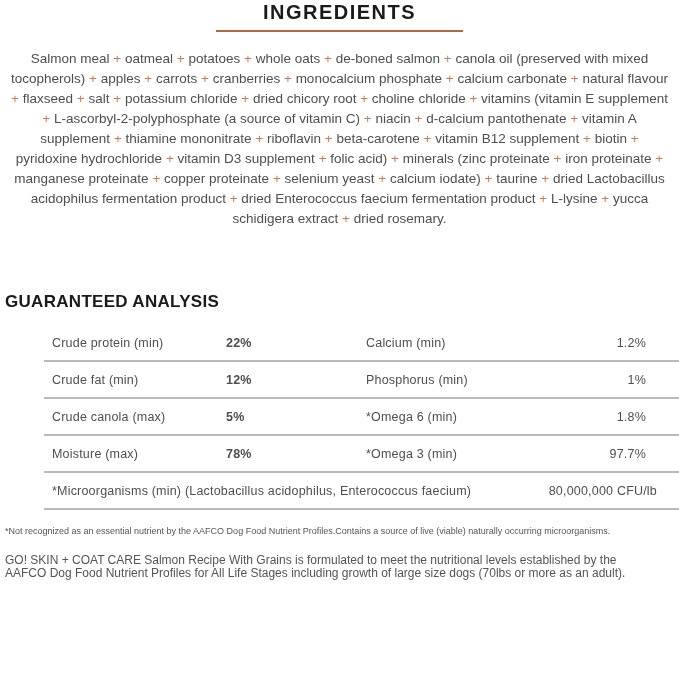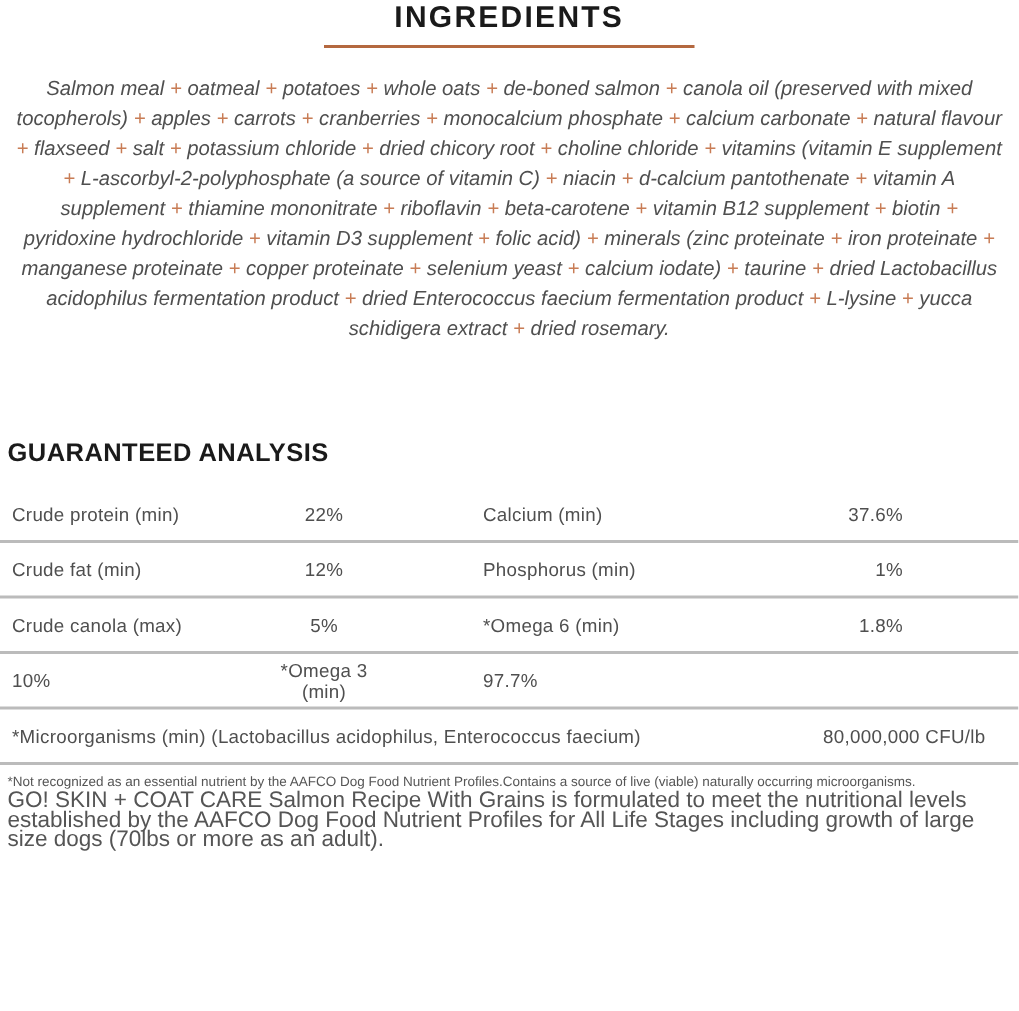--- a/index.html
+++ b/index.html
@@ -21,95 +21,95 @@
     letter-spacing:1.5px;color:var(--heading);
   }
   .ing-underline{
     width:247px;height:2px;background:var(--accent);
     margin:8px auto 0 auto;
   }
   .ing-text{
     margin:17px auto 0 auto;width:657px;
     text-align:center;font-size:13.5px;line-height:20px;
     color:var(--body);
-    font-style:italic;
   }
   .plus{color:var(--plus);}
 
   .ga-title{
     margin-top:63px;padding-left:5px;
     font-size:17px;line-height:20px;font-weight:bold;
     letter-spacing:0.3px;color:var(--heading);
   }
-  .ga-table{margin-top:13px;width:679px;}
+  .ga-table{margin-top:13px;width:679px;padding-left:44px;}
   .ga-row{
     display:grid;
     grid-template-columns:174px 68px 72px 158px 122px;
     align-items:center;
     height:37px;
     padding-left:8px;
     border-bottom:2px solid var(--divider);
     font-size:12.5px;color:var(--body);letter-spacing:0.2px;
   }
   .ga-row > :nth-child(1){grid-column:1;text-align:left;}
-  .ga-row > :nth-child(2){grid-column:2;text-align:center;}
+  .ga-row > :nth-child(2){grid-column:2;text-align:left;font-weight:bold;}
   .ga-row > :nth-child(3){grid-column:4;text-align:left;}
   .ga-row > :nth-child(4){grid-column:5;text-align:right;}
   .ga-row-full{
     display:flex;justify-content:space-between;align-items:center;
     height:37px;padding-left:8px;padding-right:22px;
     border-bottom:2px solid var(--divider);
     font-size:12.5px;color:var(--body);letter-spacing:0.2px;text-align:center;
   }
   .footnote{
-    margin-top:6px;padding-left:5px;padding-right:4px;
+    margin-top:16px;padding-left:5px;padding-right:4px;
     font-size:9px;line-height:11px;color:var(--smalltext);
   }
   .aafco{
-    padding-left:5px;padding-right:20px;
-    font-size:15px;line-height:13px;color:var(--smalltext);
+    margin-top:17px;padding-left:5px;padding-right:20px;
+    font-size:12px;line-height:13px;color:var(--smalltext);
   }
 </style>
 </head>
 <body>
 
 <div class="page">
 
   <div class="ing-title">INGREDIENTS</div>
   <div class="ing-underline"></div>
 
   <p class="ing-text"><span>Salmon meal</span> <span class="plus">+</span> <span>oatmeal</span> <span class="plus">+</span> <span>potatoes</span> <span class="plus">+</span> <span>whole oats</span> <span class="plus">+</span> <span>de-boned salmon</span> <span class="plus">+</span> <span>canola oil (preserved with mixed tocopherols)</span> <span class="plus">+</span> <span>apples</span> <span class="plus">+</span> <span>carrots</span> <span class="plus">+</span> <span>cranberries</span> <span class="plus">+</span> <span>monocalcium phosphate</span> <span class="plus">+</span> <span>calcium carbonate</span> <span class="plus">+</span> <span>natural flavour</span> <span class="plus">+</span> <span>flaxseed</span> <span class="plus">+</span> <span>salt</span> <span class="plus">+</span> <span>potassium chloride</span> <span class="plus">+</span> <span>dried chicory root</span> <span class="plus">+</span> <span>choline chloride</span> <span class="plus">+</span> <span>vitamins (vitamin E supplement</span> <span class="plus">+</span> <span>L-ascorbyl-2-polyphosphate (a source of vitamin C)</span> <span class="plus">+</span> <span>niacin</span> <span class="plus">+</span> <span>d-calcium pantothenate</span> <span class="plus">+</span> <span>vitamin A supplement</span> <span class="plus">+</span> <span>thiamine mononitrate</span> <span class="plus">+</span> <span>riboflavin</span> <span class="plus">+</span> <span>beta-carotene</span> <span class="plus">+</span> <span>vitamin B12 supplement</span> <span class="plus">+</span> <span>biotin</span> <span class="plus">+</span> <span>pyridoxine hydrochloride</span> <span class="plus">+</span> <span>vitamin D3 supplement</span> <span class="plus">+</span> <span>folic acid)</span> <span class="plus">+</span> <span>minerals (zinc proteinate</span> <span class="plus">+</span> <span>iron proteinate</span> <span class="plus">+</span> <span>manganese proteinate</span> <span class="plus">+</span> <span>copper proteinate</span> <span class="plus">+</span> <span>selenium yeast</span> <span class="plus">+</span> <span>calcium iodate)</span> <span class="plus">+</span> <span>taurine</span> <span class="plus">+</span> <span>dried Lactobacillus acidophilus fermentation product</span> <span class="plus">+</span> <span>dried Enterococcus faecium fermentation product</span> <span class="plus">+</span> <span>L-lysine</span> <span class="plus">+</span> <span>yucca schidigera extract</span> <span class="plus">+</span> <span>dried rosemary.</span></p>
 
   <div class="ga-title">GUARANTEED ANALYSIS</div>
 
   <div class="ga-table">
 
     <div class="ga-row">
       <span>Crude protein (min)</span>
       <span>22%</span>
       <span>Calcium (min)</span>
-      <span>37.6%</span>
+      <span>1.2%</span>
     </div>
 
     <div class="ga-row">
       <span>Crude fat (min)</span>
       <span>12%</span>
       <span>Phosphorus (min)</span>
       <span>1%</span>
     </div>
 
     <div class="ga-row">
       <span>Crude canola (max)</span>
       <span>5%</span>
       <span>*Omega 6 (min)</span>
       <span>1.8%</span>
     </div>
 
     <div class="ga-row">
-      <span>10%</span>
+      <span>Moisture (max)</span>
+      <span>78%</span>
       <span>*Omega 3 (min)</span>
       <span>97.7%</span>
     </div>
 
     <div class="ga-row-full">
       <span>*Microorganisms (min) (Lactobacillus acidophilus, Enterococcus faecium)</span>
       <span>80,000,000 CFU/lb</span>
     </div>
 
   </div>

